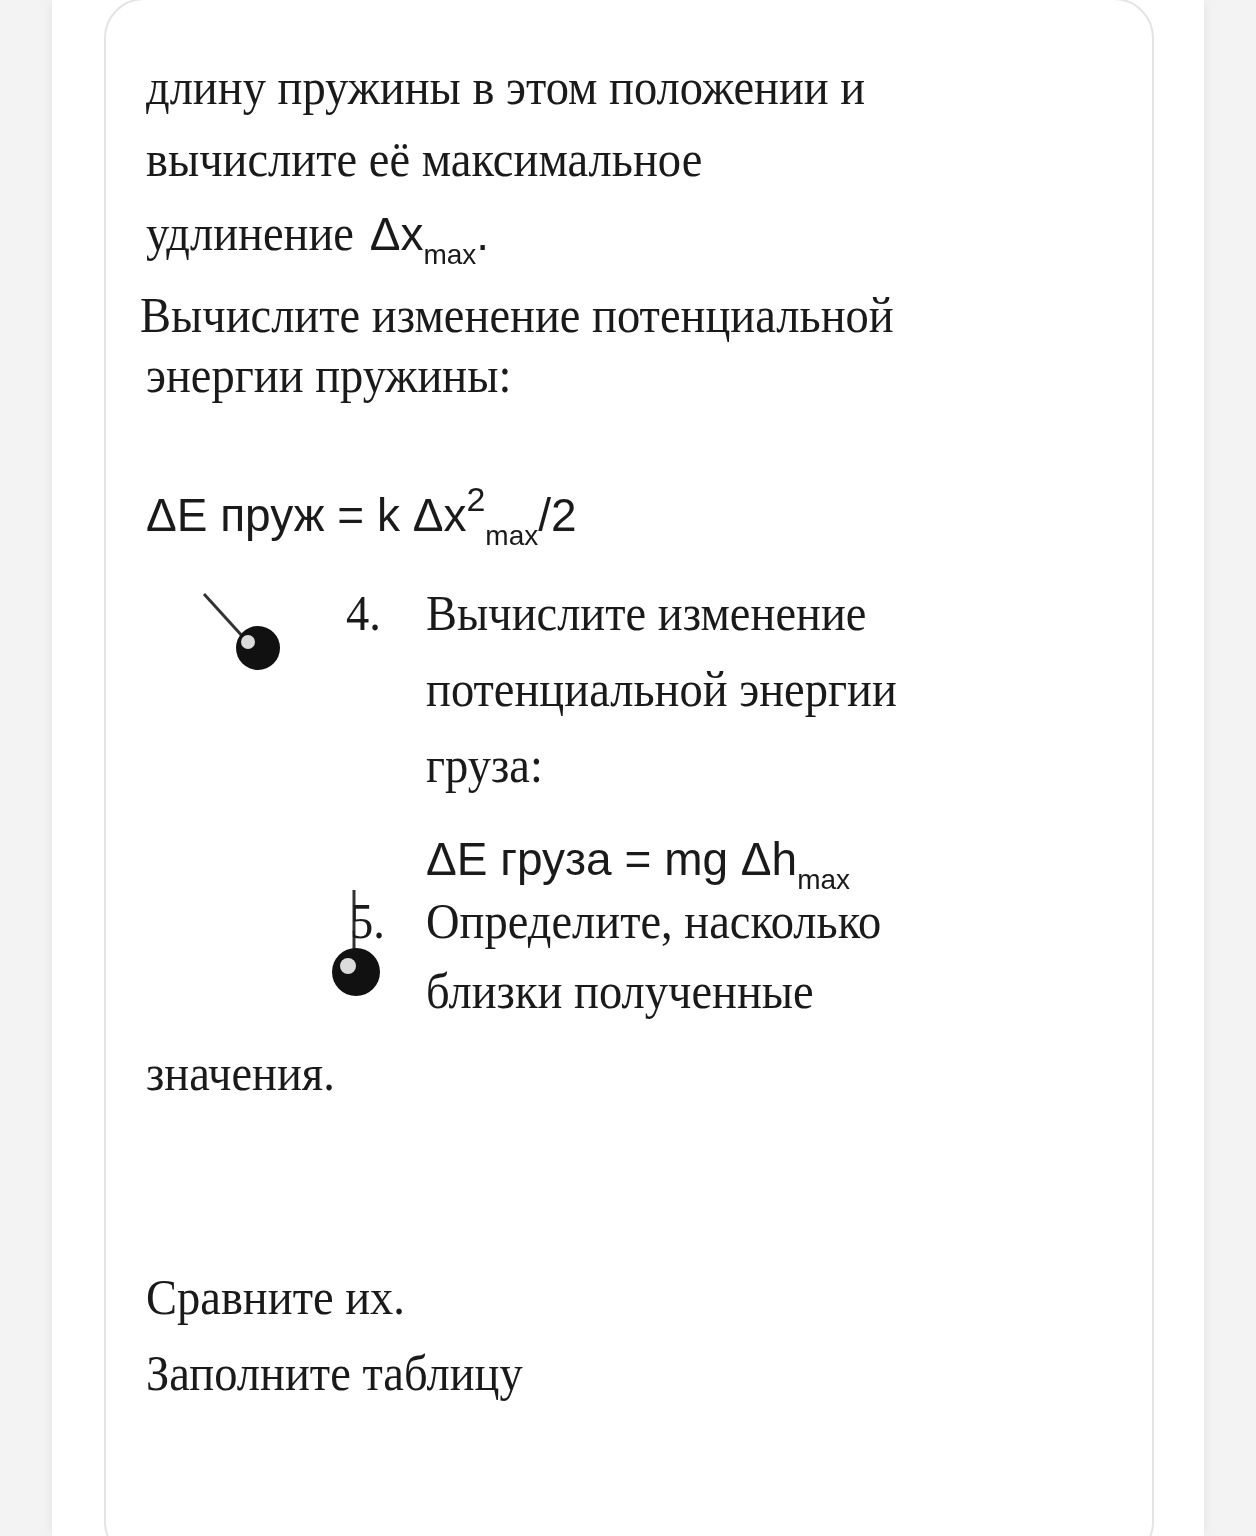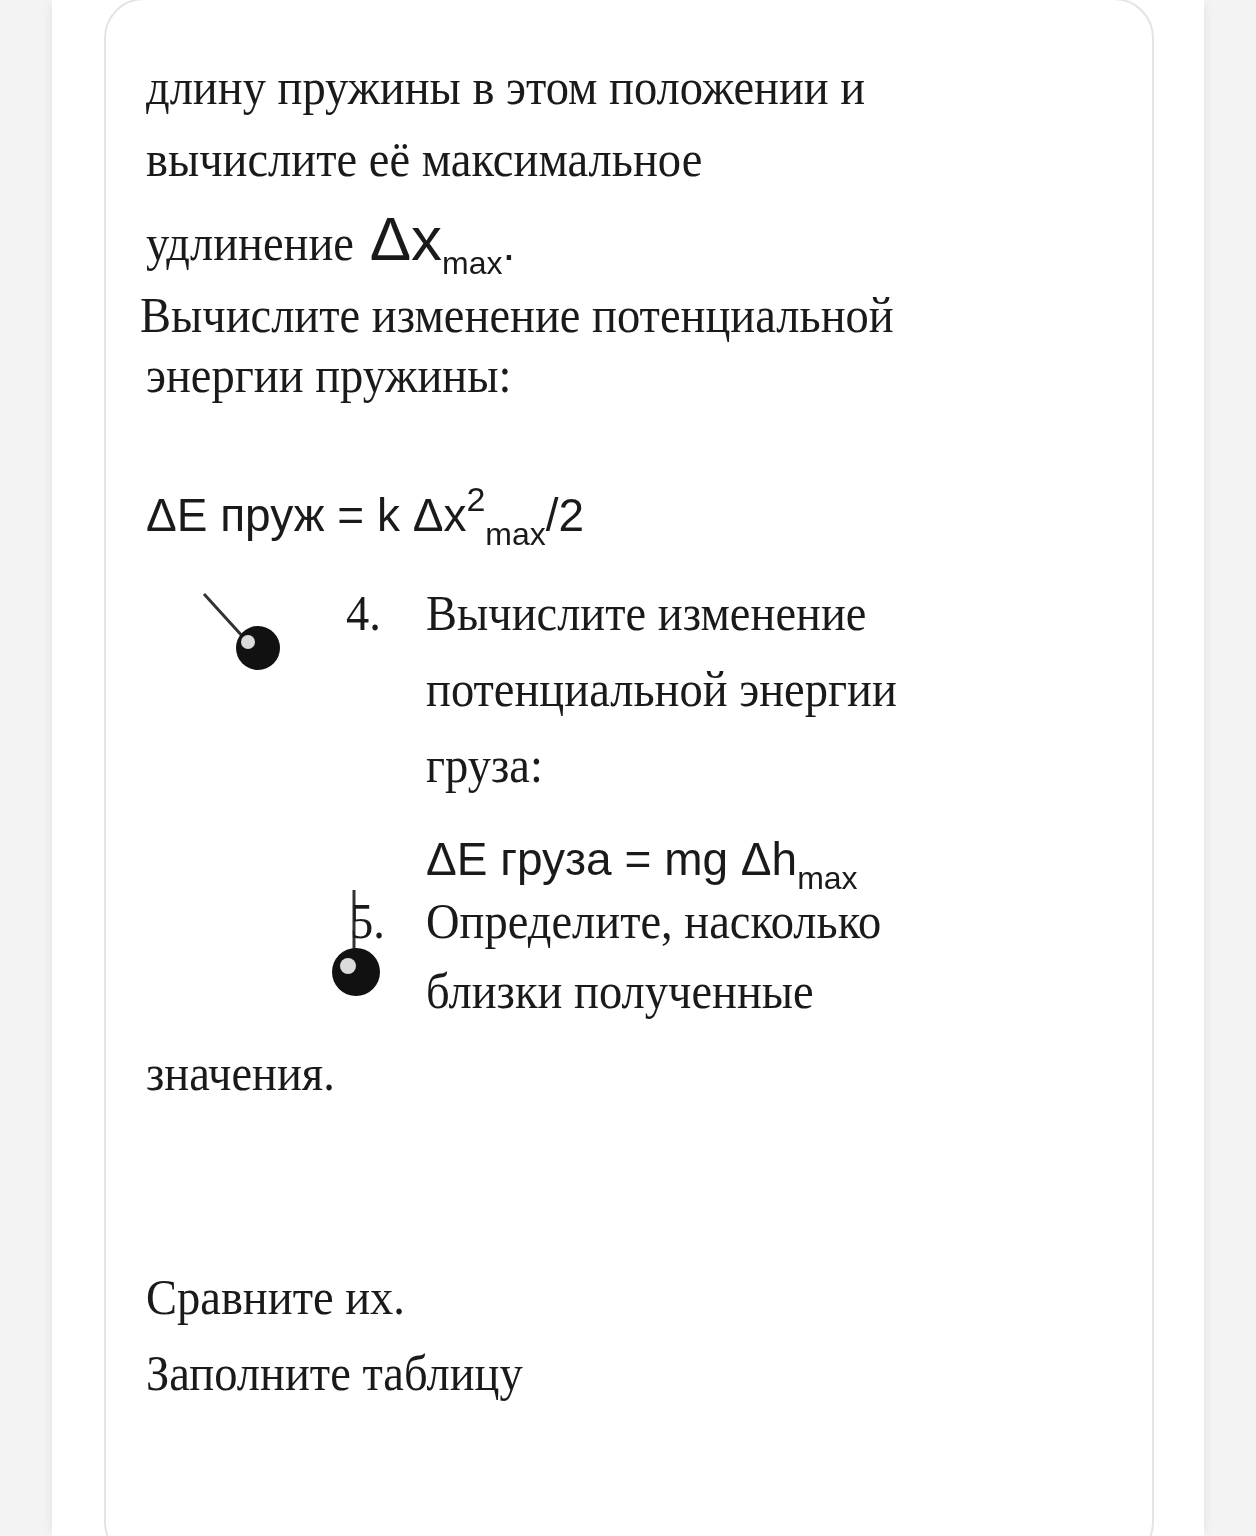--- a/index.html
+++ b/index.html
@@ -13,34 +13,34 @@
     background:#ffffff;
     box-shadow: -6px 0 8px -4px #e6e6e6, 6px 0 8px -4px #e6e6e6;
   }
   .card {
     position:absolute; left:104px; top:-2px; width:1046px; height:1560px;
     border:2px solid #e4e4e4; border-radius:40px; background:#fff;
   }
   .t { position:absolute; white-space:nowrap; font-size:50px; line-height:1; }
   .serif { font-family:"Liberation Serif", serif; transform:scaleX(0.93); transform-origin:left; }
   .sans { font-family:"Liberation Sans", sans-serif; font-size:46px; }
-  .sub { font-size:32px; position:relative; top:14px; }
+  .sub { font-size:28px; position:relative; top:14px; }
   .sup { font-size:34px; position:relative; top:-20px; }
   .pend { position:absolute; }
 </style>
 </head>
 <body>
 
 <div class="column"></div>
 <div class="card"></div>
 
 <div class="t serif" style="left:146px;top:62px;">длину пружины в этом положении и</div>
 <div class="t serif" style="left:146px;top:134px;">вычислите её максимальное</div>
 <div class="t" style="left:146px;top:208px;">
-  <span class="serif" style="display:inline-block;">удлинение </span><span style="font-family:'Liberation Sans',sans-serif;font-size:62px;">Δx</span><span class="sub" style="font-family:'Liberation Sans',sans-serif;">max</span><span style="font-family:'Liberation Sans',sans-serif;font-size:46px;">.</span>
+  <span class="serif" style="display:inline-block;">удлинение </span><span style="font-family:'Liberation Sans',sans-serif;font-size:46px;">Δx</span><span class="sub" style="font-family:'Liberation Sans',sans-serif;">max</span><span style="font-family:'Liberation Sans',sans-serif;font-size:46px;">.</span>
 </div>
 
 <div class="t serif" style="left:140px;top:290px;">Вычислите изменение потенциальной</div>
 <div class="t serif" style="left:146px;top:350px;">энергии пружины:</div>
 
 <div class="t sans" style="left:146px;top:492px;">
   <span>ΔE пруж = k Δx</span><span class="sup">2</span><span class="sub">max</span><span>/2</span>
 </div>
 
 <svg class="pend" style="left:198px;top:590px;" width="100" height="90" viewBox="0 0 100 90">

